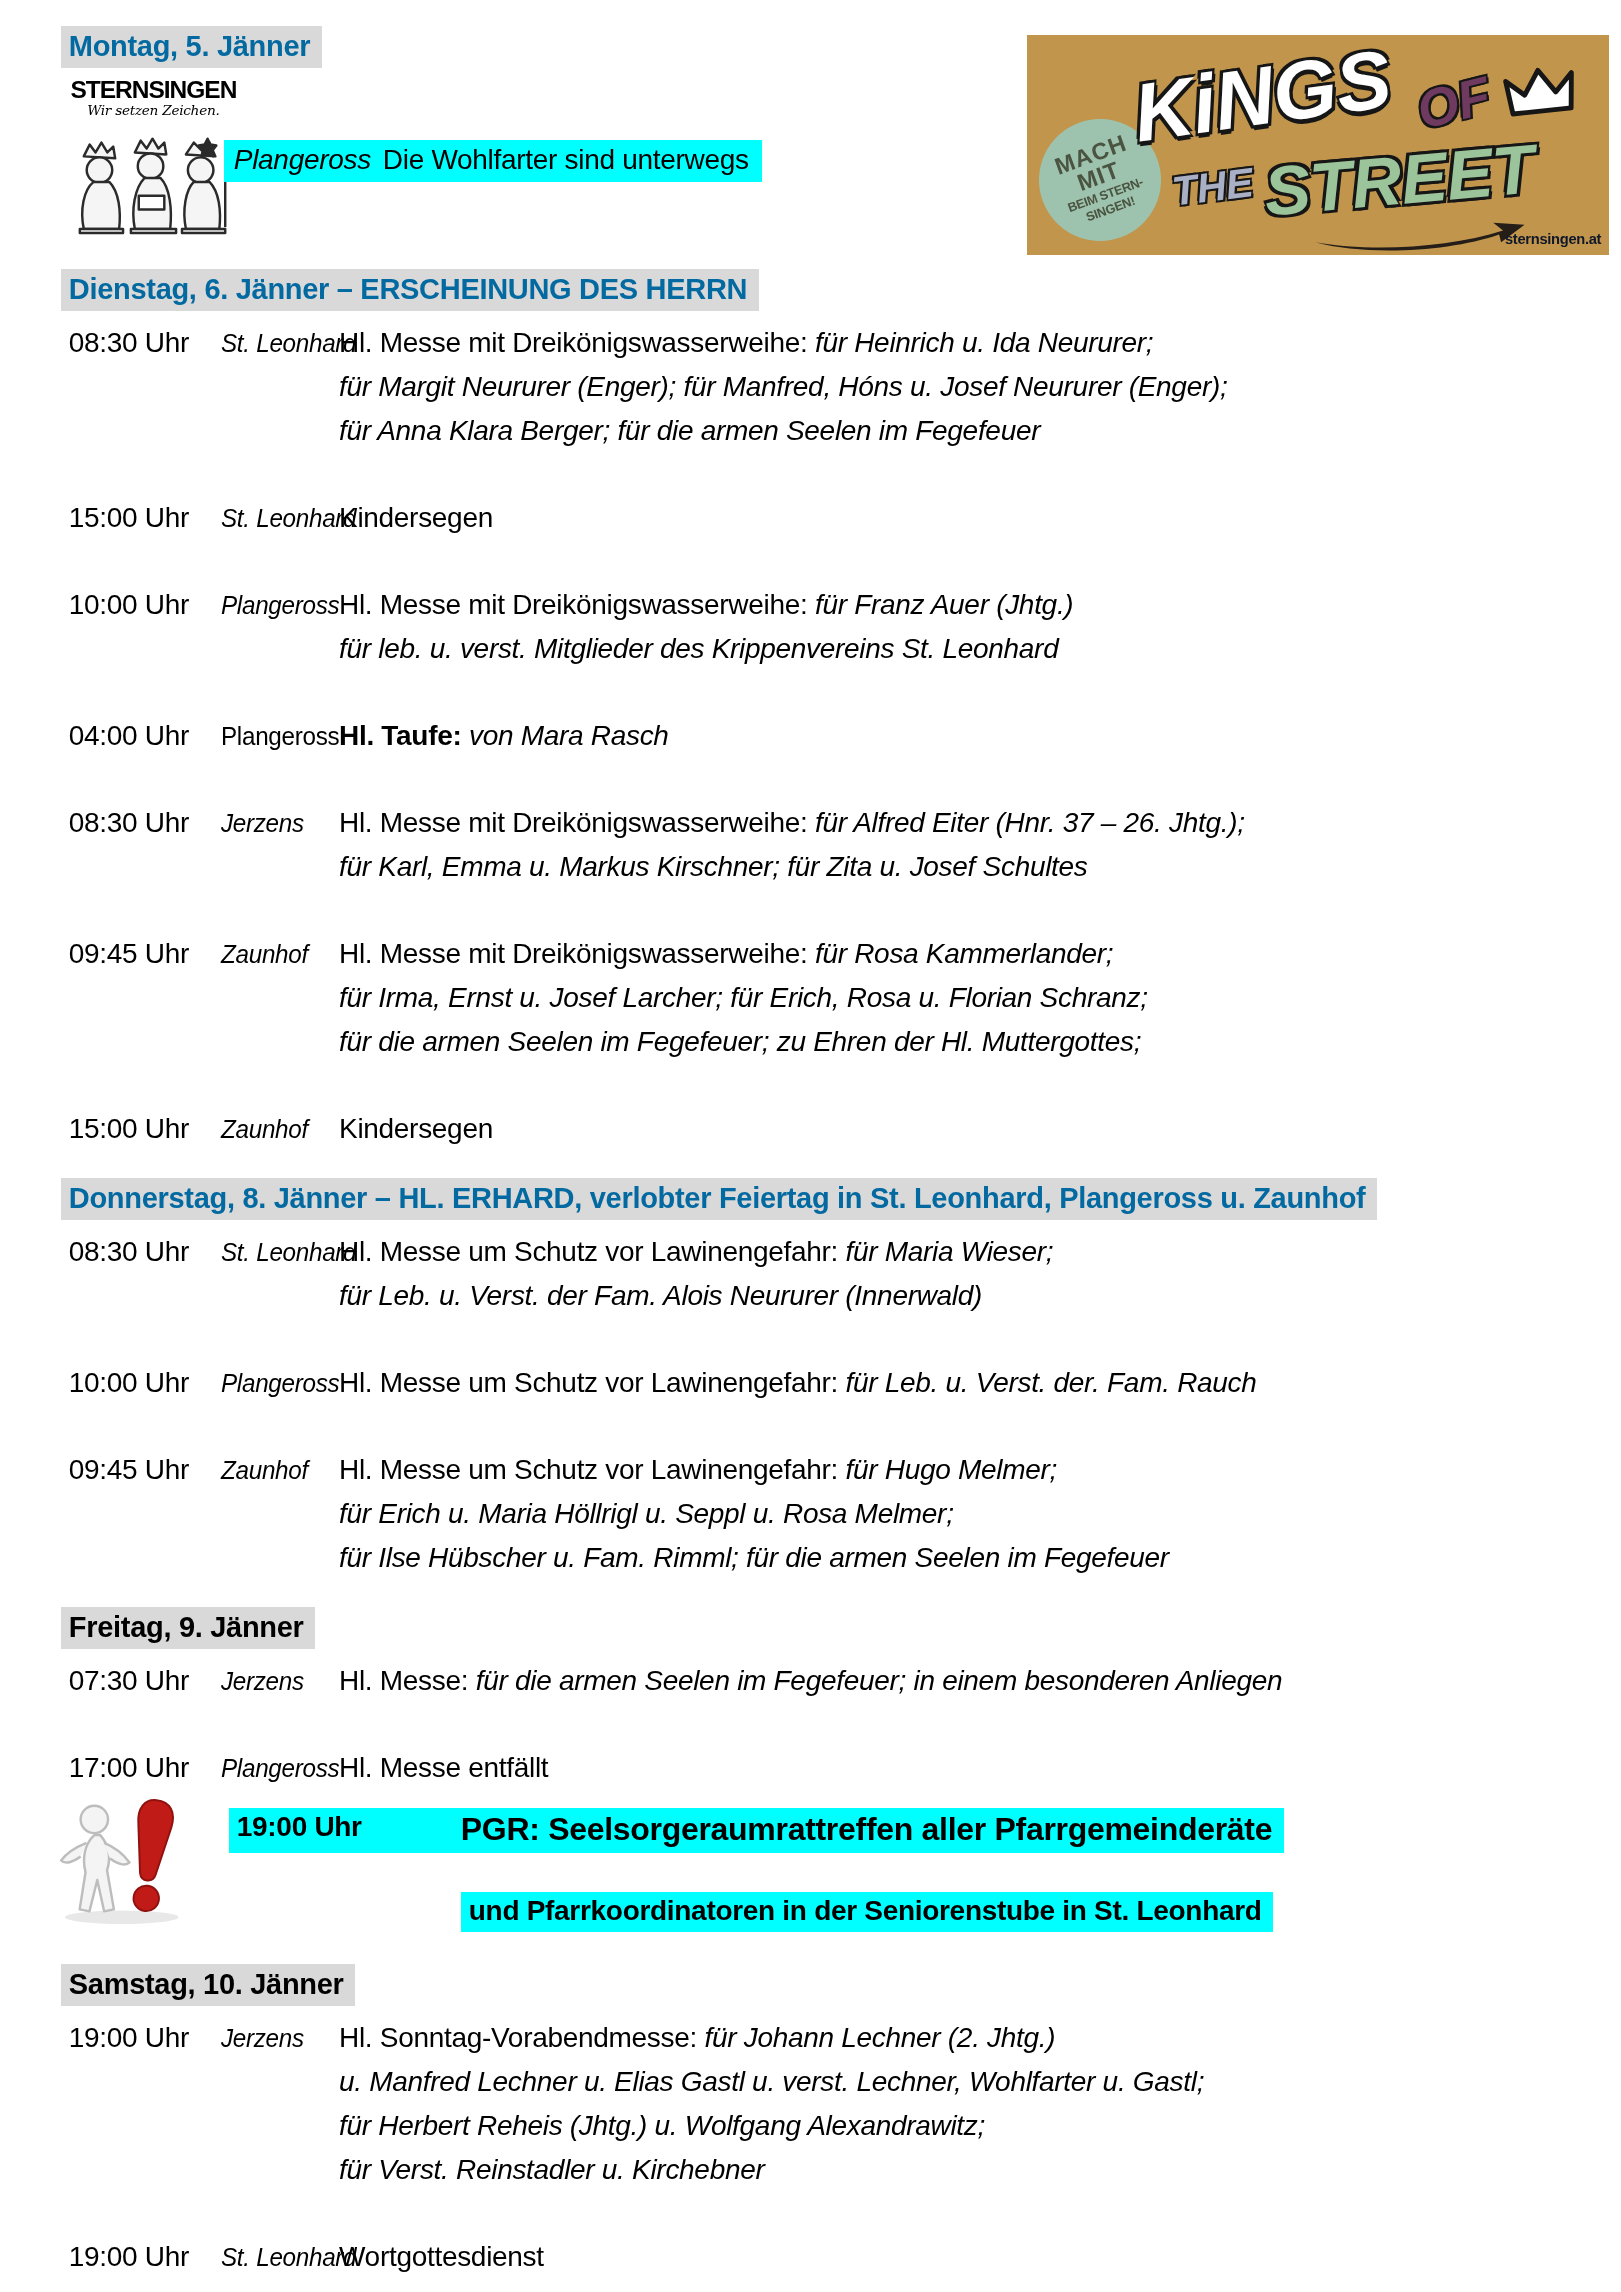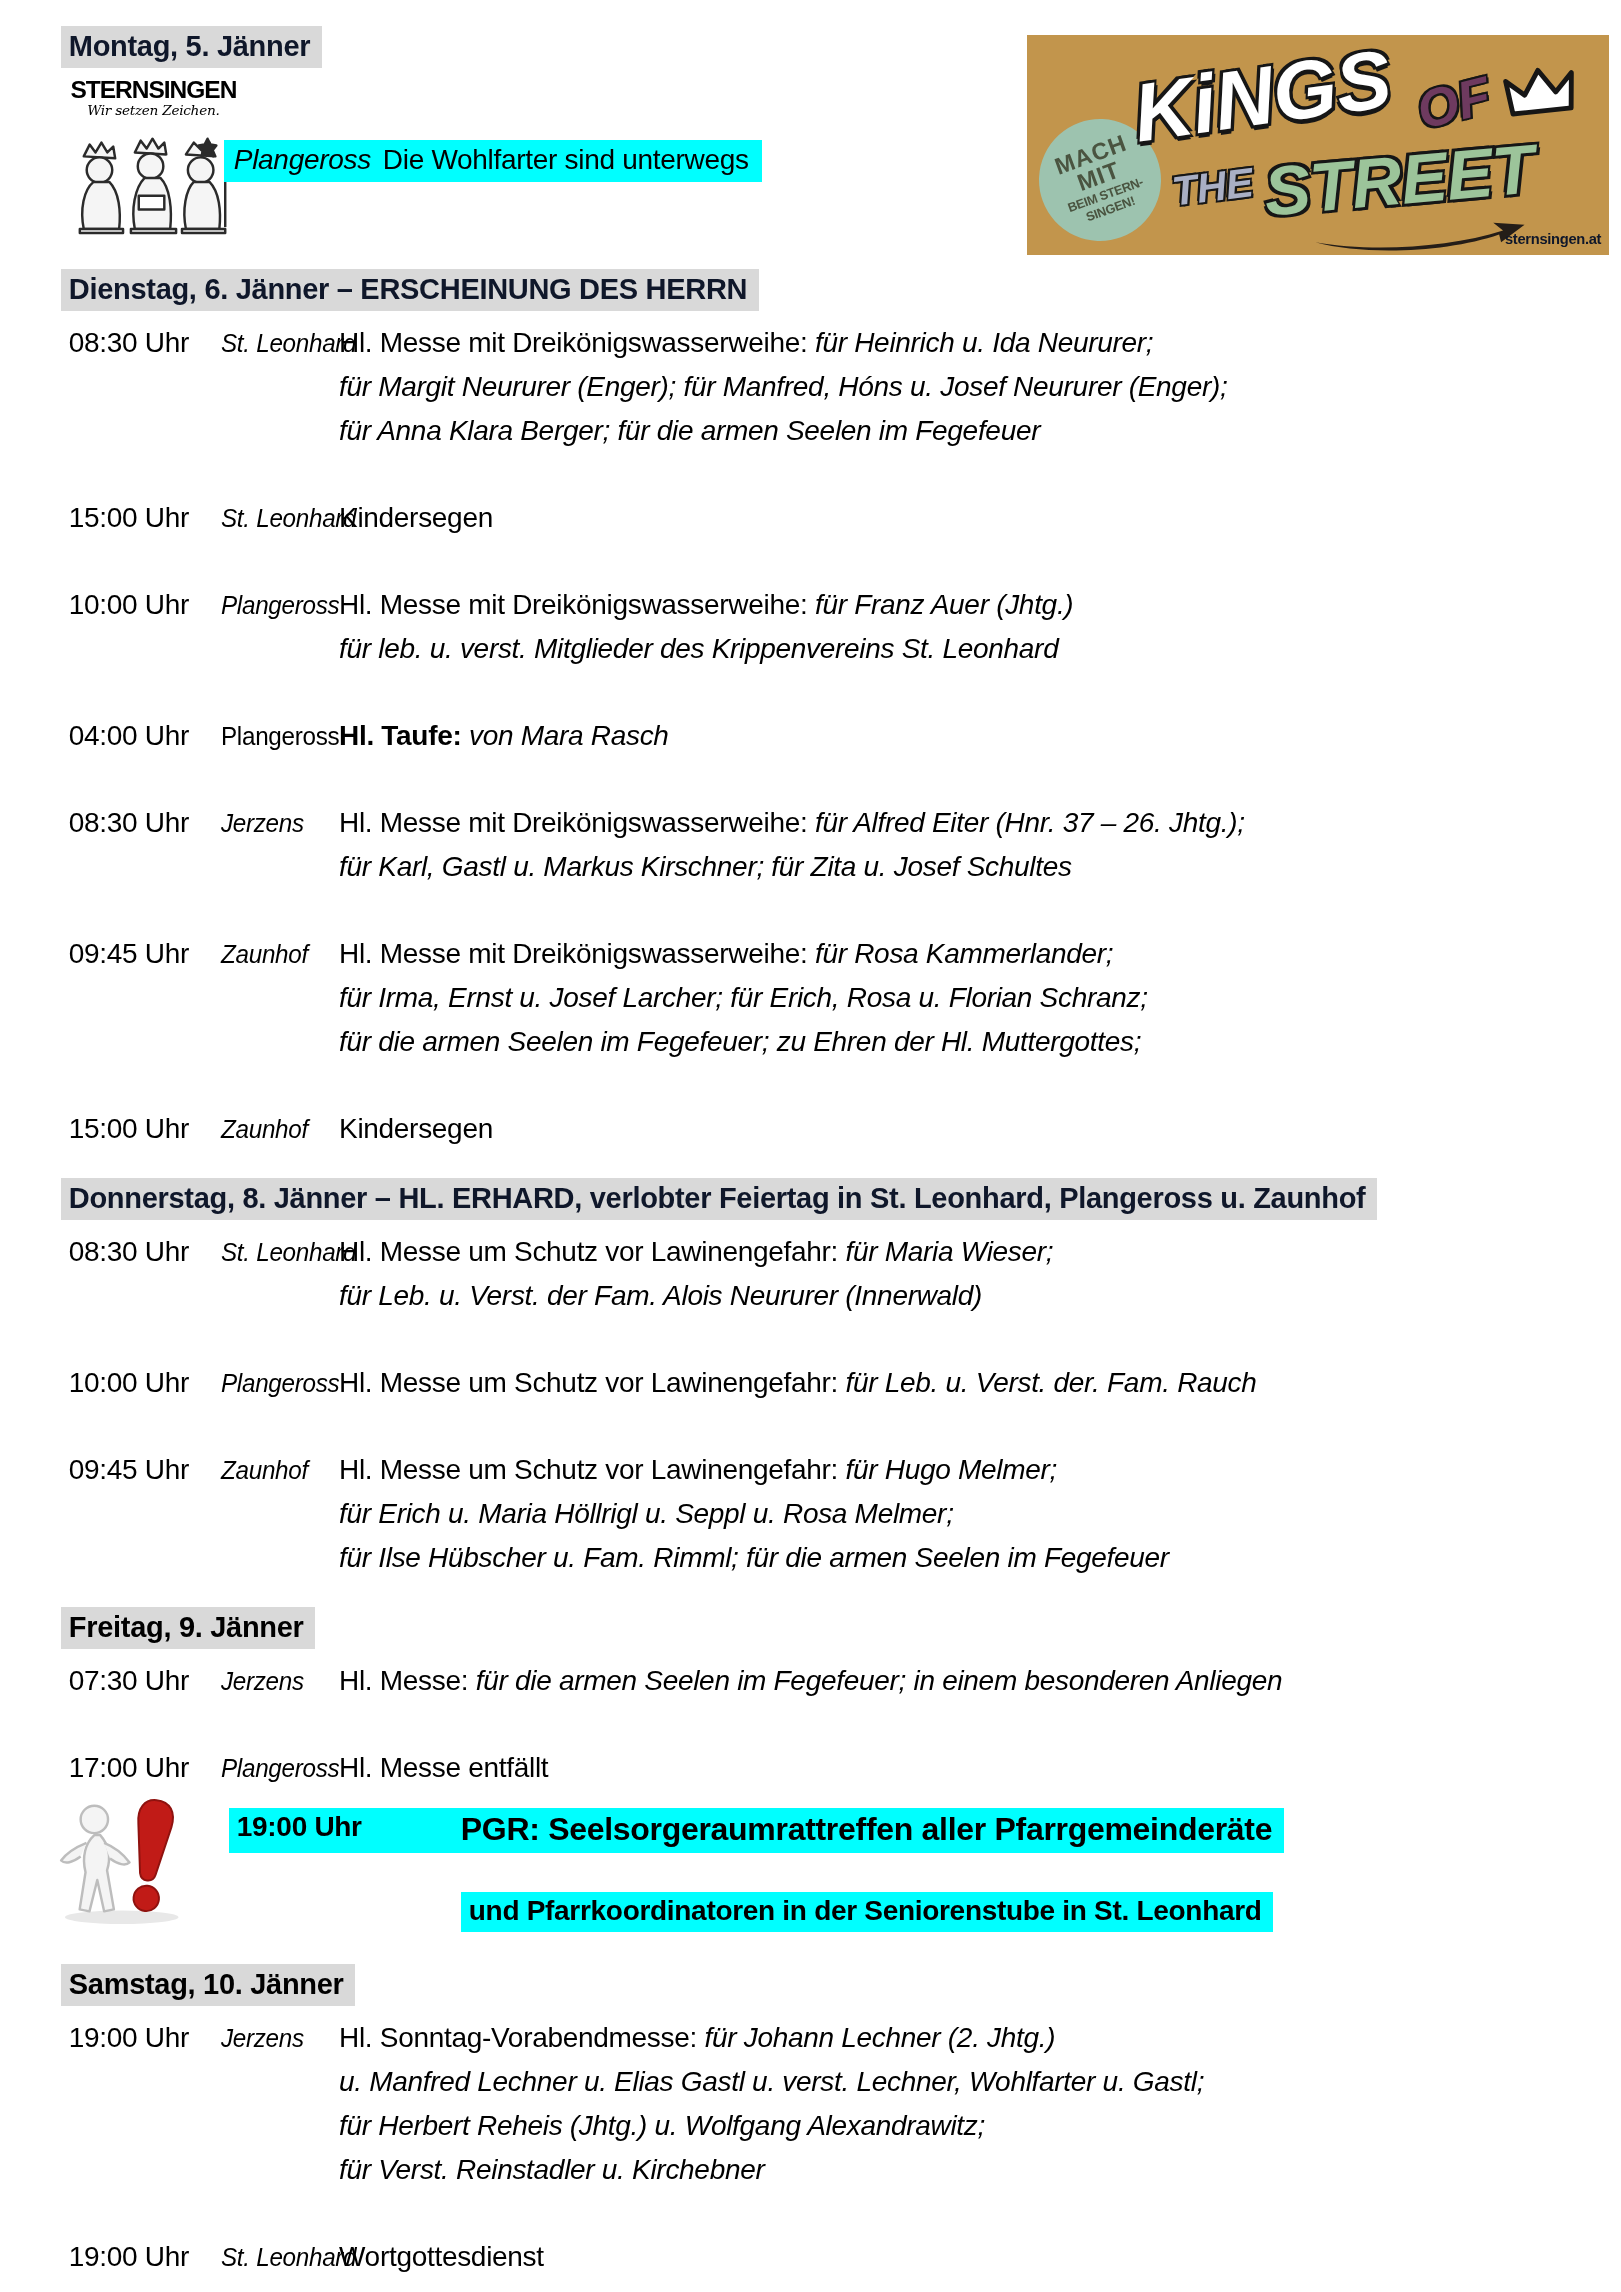--- a/index.html
+++ b/index.html
@@ -4,21 +4,21 @@
 <style>
   html,body{margin:0;padding:0;background:#ffffff;}
   .page{
     width:1621px;height:2293px;position:relative;overflow:hidden;background:#fff;
     padding:25.5px 0 0 61px;box-sizing:border-box;
     font-family:"Liberation Sans", sans-serif;color:#000;letter-spacing:-0.3px;
   }
   
   .day-header-wrap{margin:0 0 9.8px 0;}
   .day-header{
-    display:inline-block;background:#D9D9D9;color:#0f172a;
+    display:inline-block;background:#D9D9D9;color:#0369a1;
     font-weight:bold;font-size:29px;line-height:39px;padding:1px 11.8px 2px 7.8px;white-space:nowrap;
   }
   .day-header.black{color:#000;}
   
   .entry{display:grid;grid-template-columns:160px 118px 1fr;margin:0 0 43px 0;}
   .entry .t{font-size:28px;line-height:44px;padding-left:7.8px;white-space:nowrap;}
   .entry .l{font-size:25.5px;line-height:44px;font-style:italic;white-space:nowrap;transform:scaleX(0.95);transform-origin:left center;}
   .entry .l.upright{font-style:normal;}
   .entry .d{font-size:28px;line-height:44px;}
   .line{white-space:nowrap;}
@@ -162,21 +162,21 @@
     <div class="d">
       <div class="line"><span class="seg-b">Hl. Taufe: </span><span class="seg-i">von Mara Rasch</span></div>
     </div>
   </div>
 
   <div class="entry">
     <div class="t">08:30 Uhr</div>
     <div class="l">Jerzens</div>
     <div class="d">
       <div class="line"><span class="seg-n">Hl. Messe mit Dreikönigswasserweihe: </span><span class="seg-i">für Alfred Eiter (Hnr. 37 – 26. Jhtg.);</span></div>
-      <div class="line"><span class="seg-i">für Karl, Gastl u. Markus Kirschner; für Zita u. Josef Schultes</span></div>
+      <div class="line"><span class="seg-i">für Karl, Emma u. Markus Kirschner; für Zita u. Josef Schultes</span></div>
     </div>
   </div>
 
   <div class="entry">
     <div class="t">09:45 Uhr</div>
     <div class="l">Zaunhof</div>
     <div class="d">
       <div class="line"><span class="seg-n">Hl. Messe mit Dreikönigswasserweihe: </span><span class="seg-i">für Rosa Kammerlander;</span></div>
       <div class="line"><span class="seg-i">für Irma, Ernst u. Josef Larcher; für Erich, Rosa u. Florian Schranz;</span></div>
       <div class="line"><span class="seg-i">für die armen Seelen im Fegefeuer; zu Ehren der Hl. Muttergottes;</span></div>

